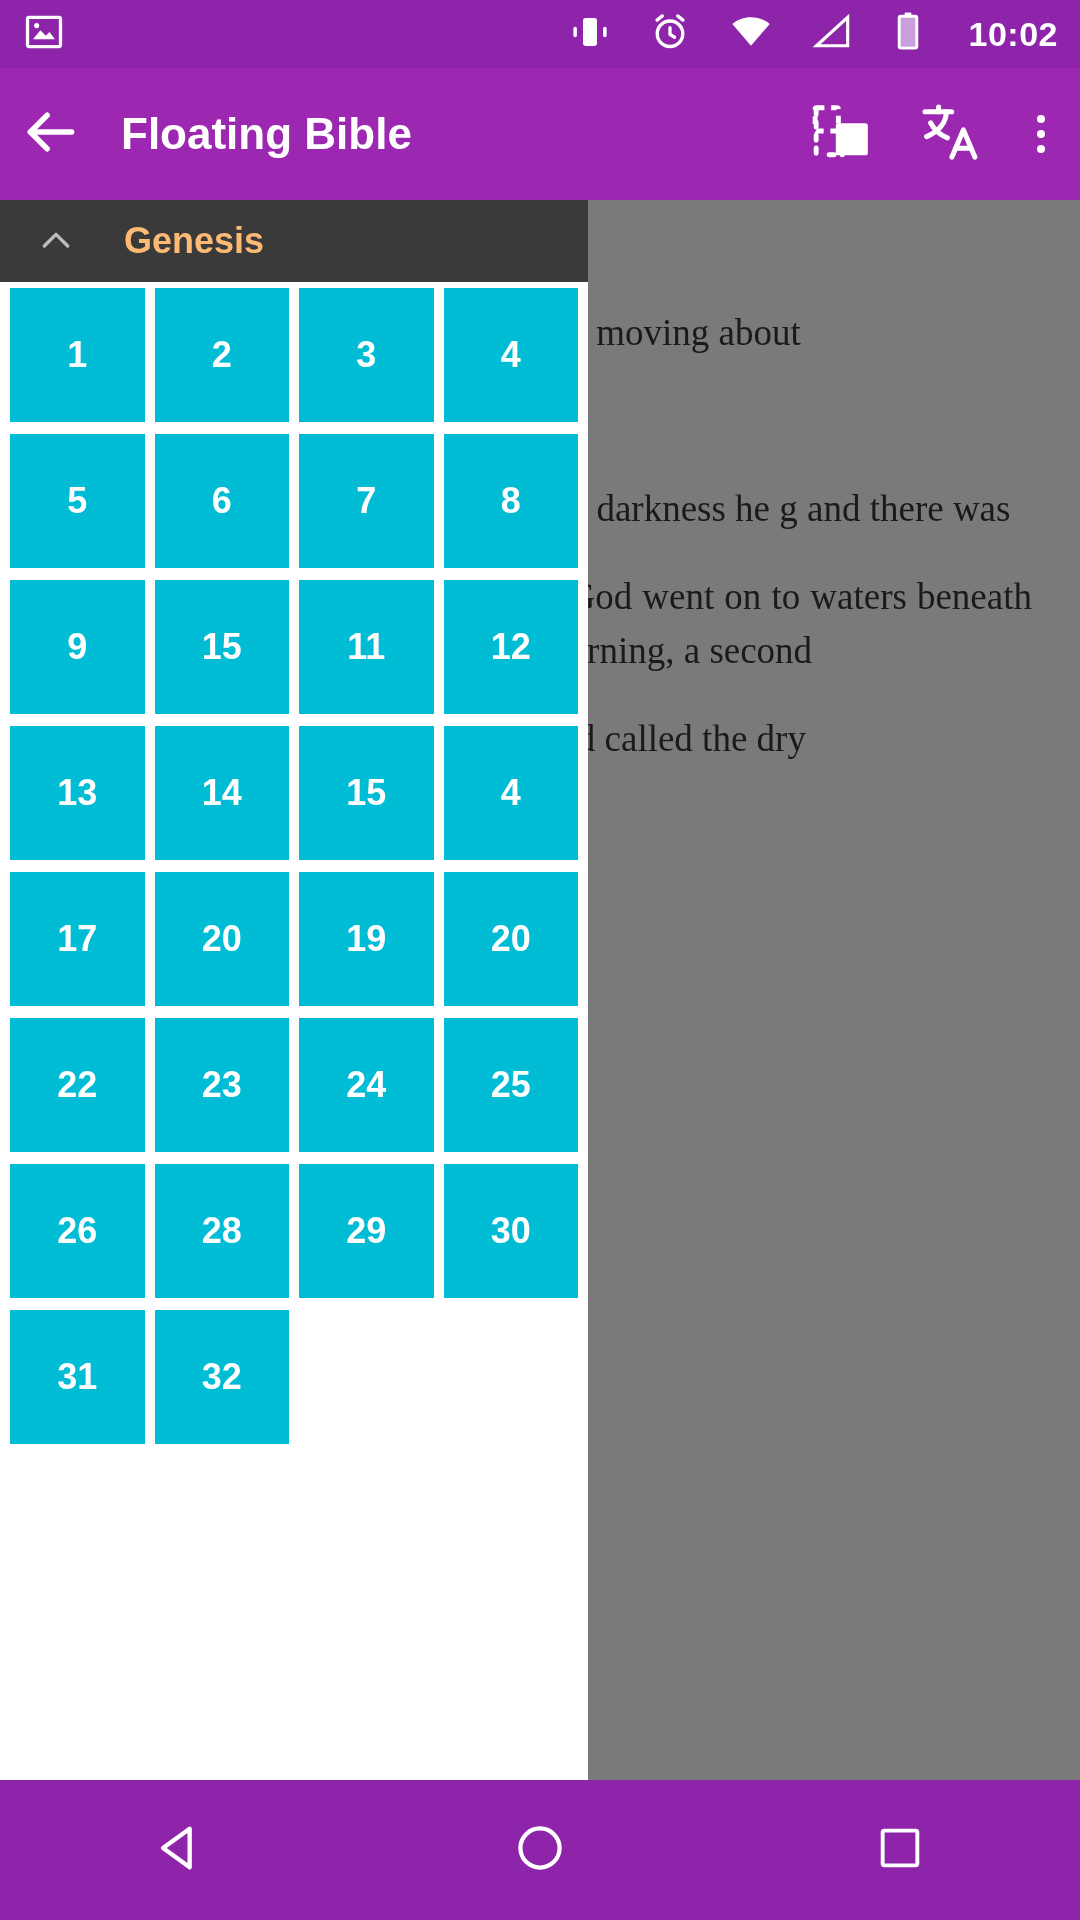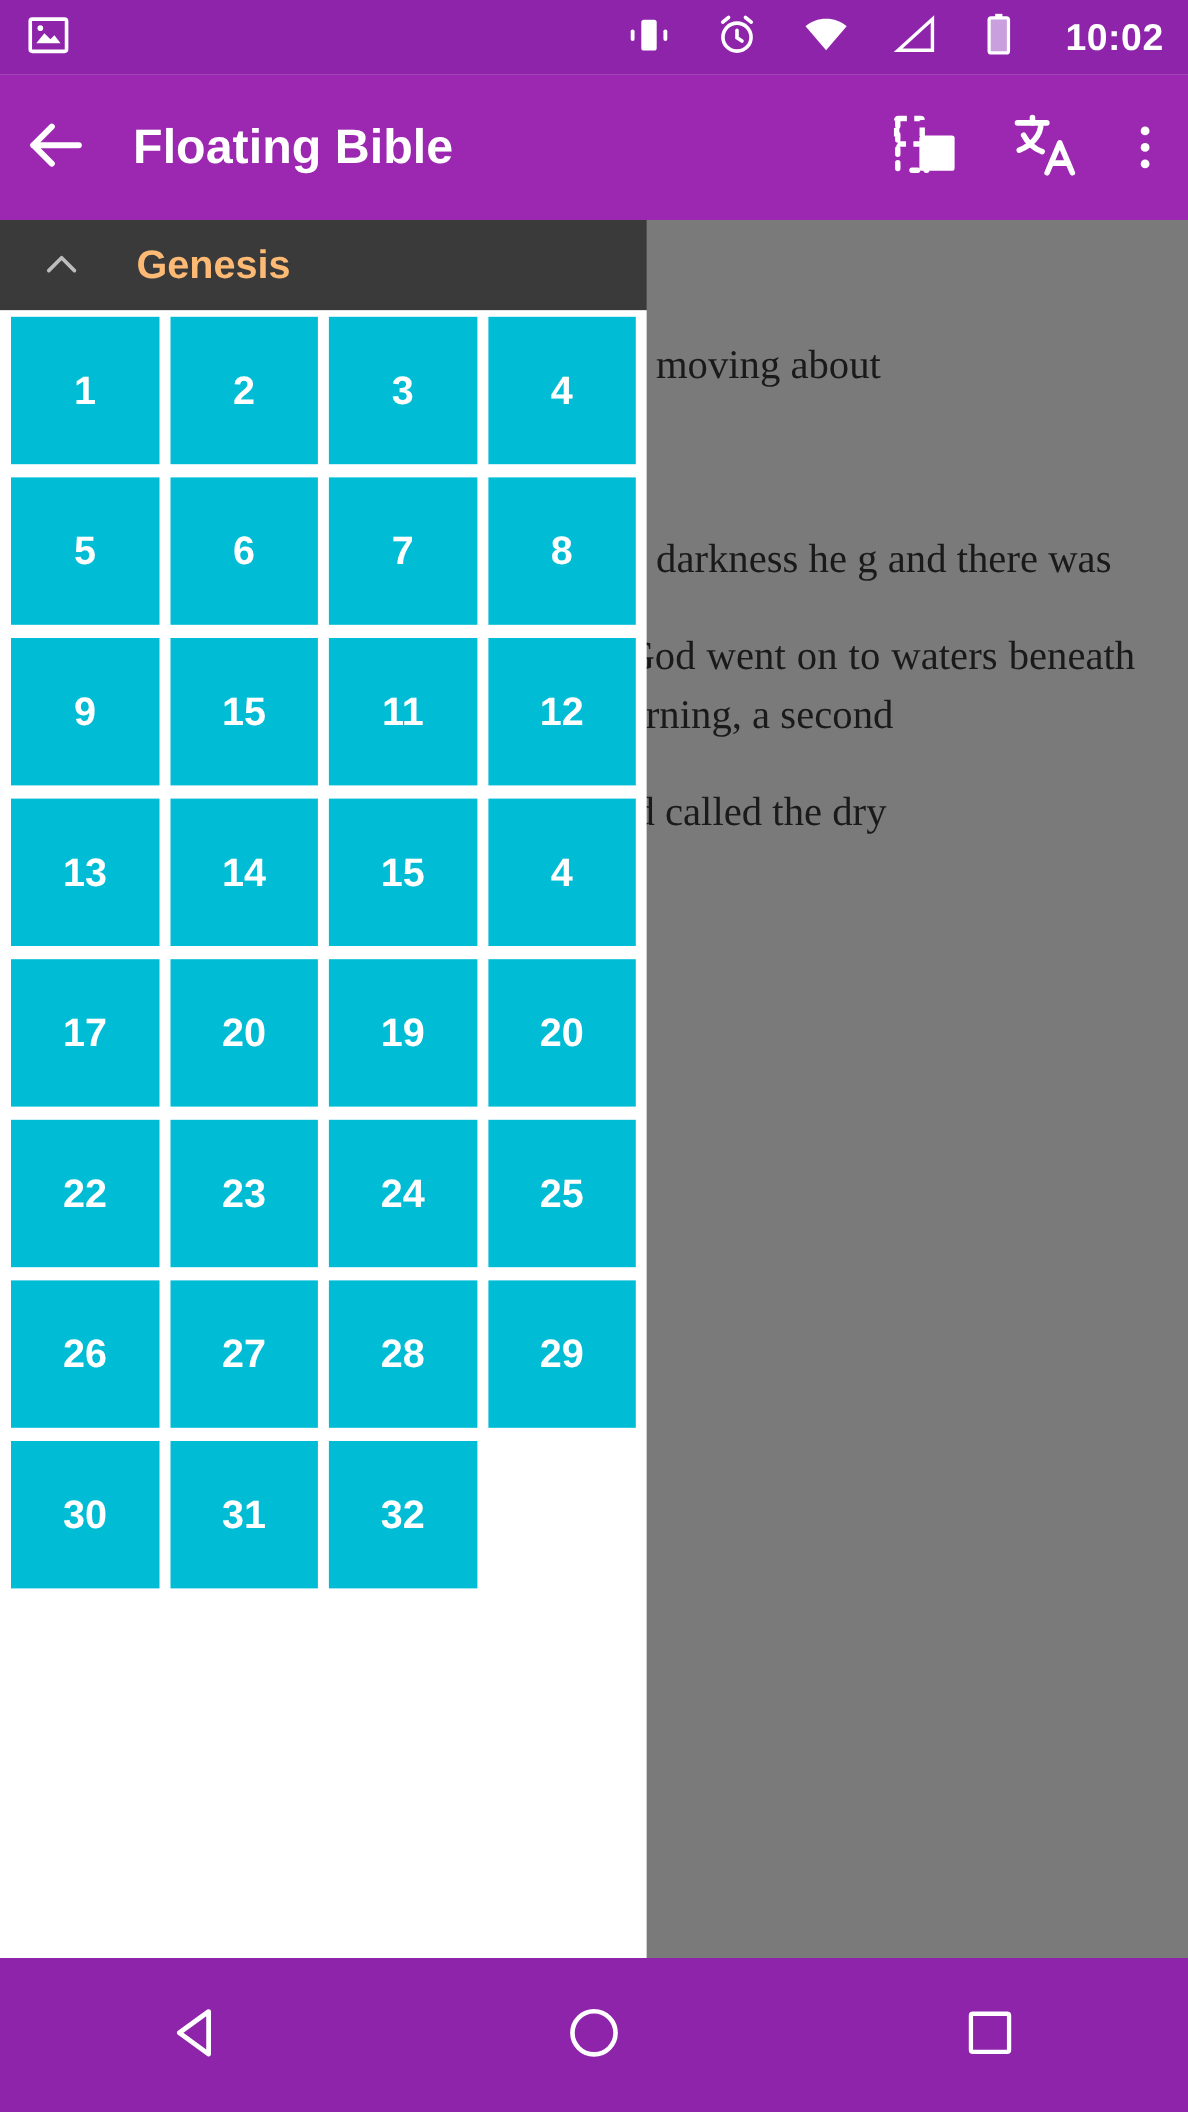--- a/index.html
+++ b/index.html
@@ -279,21 +279,20 @@
         <div class="chapter-cell">4</div>
         <div class="chapter-cell">17</div>
         <div class="chapter-cell">20</div>
         <div class="chapter-cell">19</div>
         <div class="chapter-cell">20</div>
         <div class="chapter-cell">22</div>
         <div class="chapter-cell">23</div>
         <div class="chapter-cell">24</div>
         <div class="chapter-cell">25</div>
         <div class="chapter-cell">26</div>
-        <div class="chapter-cell">27</div>
         <div class="chapter-cell">28</div>
         <div class="chapter-cell">29</div>
         <div class="chapter-cell">30</div>
         <div class="chapter-cell">31</div>
         <div class="chapter-cell">32</div>
       </div>
     </div>
   </div>
 
   <div class="nav-bar">

